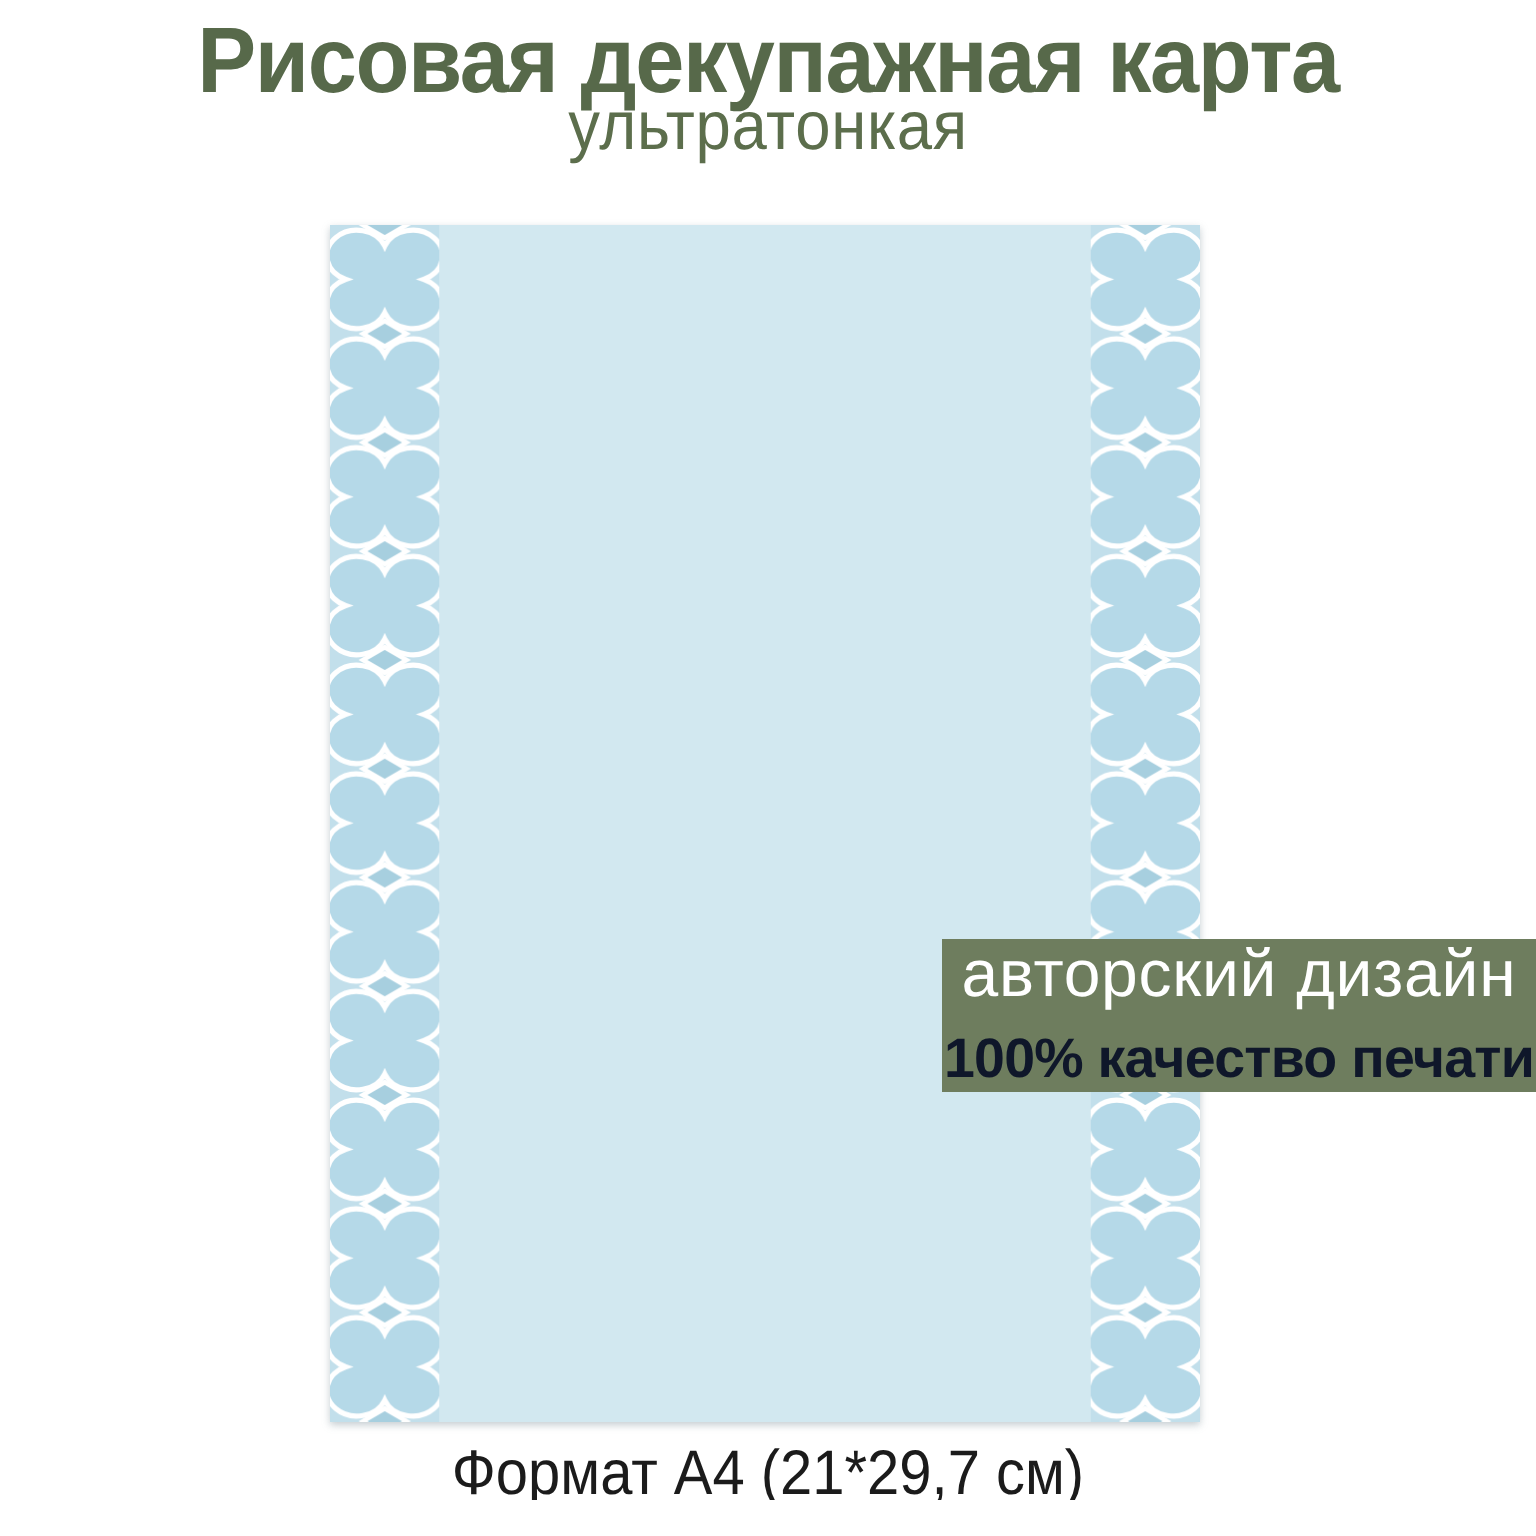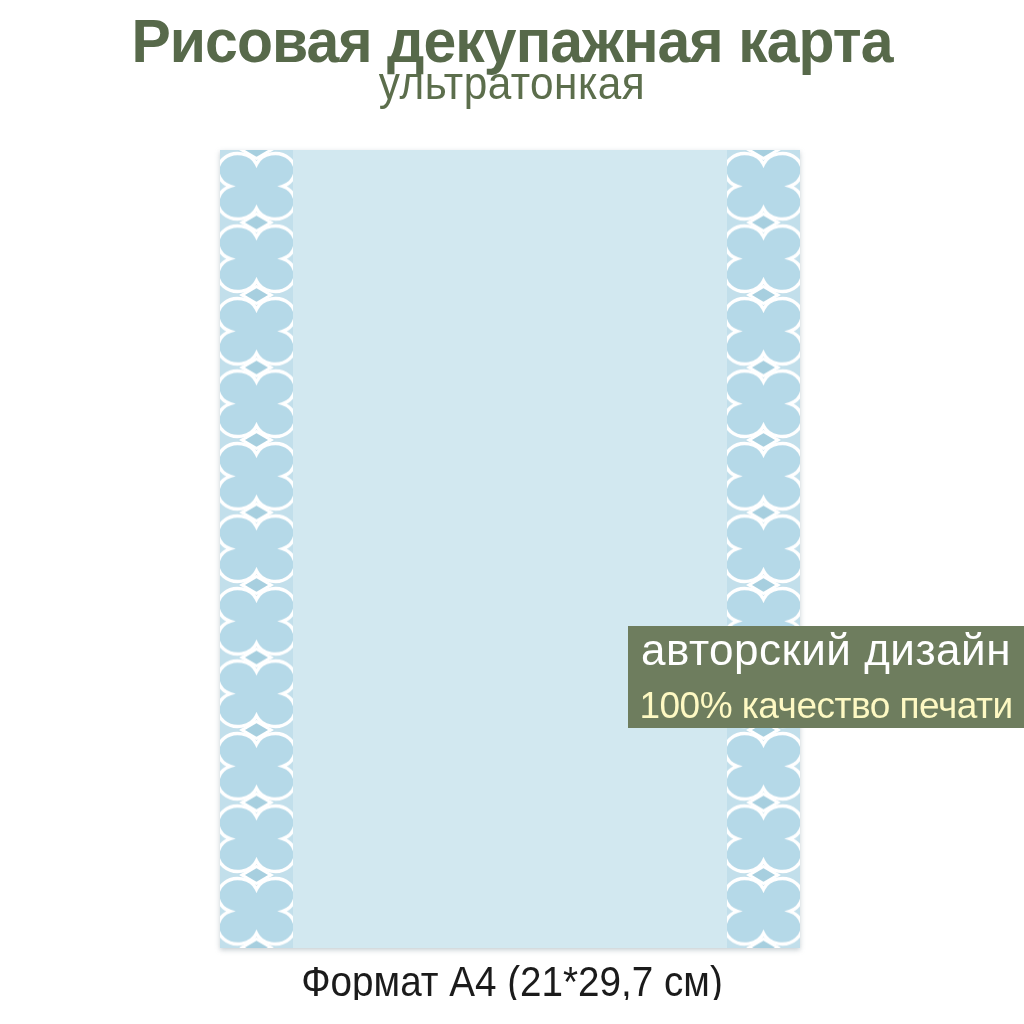--- a/index.html
+++ b/index.html
@@ -75,24 +75,24 @@
   }
   .banner-line1 {
     color: #ffffff;
     font-size: 44px;
     line-height: 1.02;
     font-weight: 400;
     letter-spacing: 0.5px;
     white-space: nowrap;
   }
   .banner-line2 {
-    color: #fef9c3;
+    color: #0f172a;
     font-size: 37px;
     line-height: 1.05;
-    font-weight: 400;
+    font-weight: 700;
     letter-spacing: -0.5px;
     white-space: nowrap;
     text-align: right;
   }
   .caption {
     position: absolute;
     top: 958px;
     left: 0;
     width: 100%;
     text-align: center;

